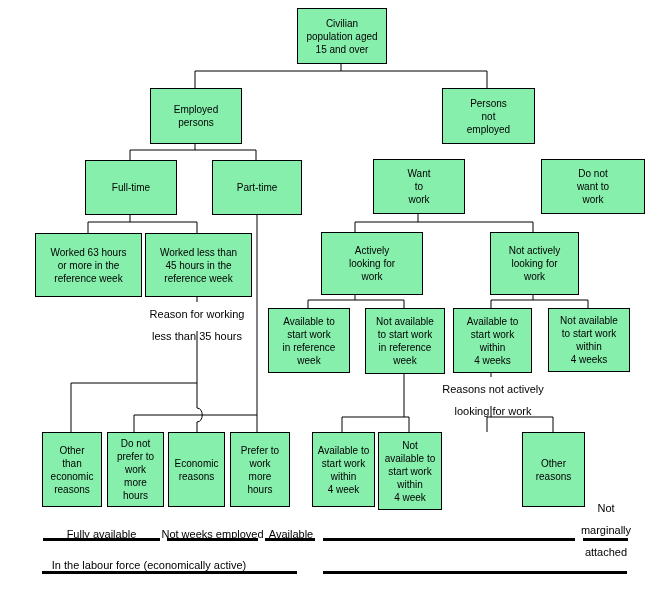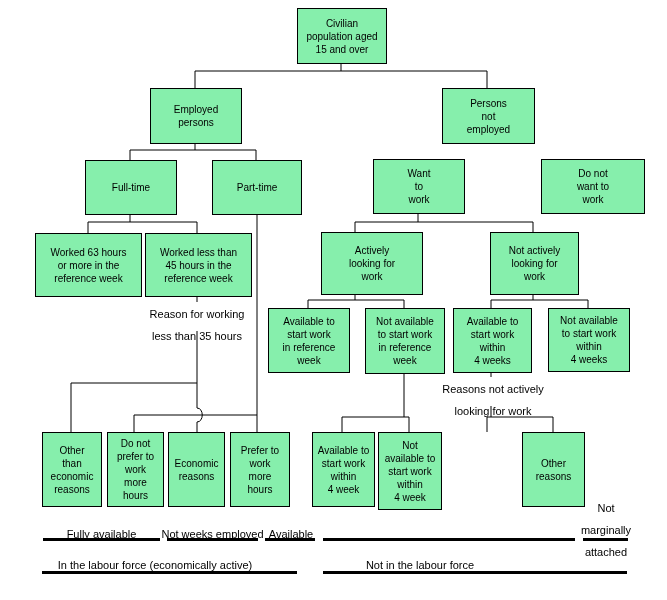--- a/index.html
+++ b/index.html
@@ -125,19 +125,18 @@
   <div class="flabel" style="left:578px;top:497px;width:56px">Not
 marginally
 attached</div>
 
   <div class="bar" style="left:43px;top:538px;width:117px"></div>
   <div class="bar" style="left:167px;top:538px;width:91px"></div>
   <div class="bar" style="left:265px;top:538px;width:50px"></div>
   <div class="bar" style="left:323px;top:538px;width:252px"></div>
   <div class="bar" style="left:583px;top:538px;width:45px"></div>
 
-  <div class="flabel" style="left:45px;top:554px;width:220px">In the labour force (economically active)</div>
-  <div class="flabel" style="left:320px;top:554px;width:200px">Not in the labour force</div>
+  <div class="flabel" style="left:39px;top:554px;width:220px">In the labour force (economically active)</div>
 
   <div class="bar" style="left:42px;top:571px;width:255px"></div>
   <div class="bar" style="left:323px;top:571px;width:304px"></div>
 
 </div>
 
 </body></html>

